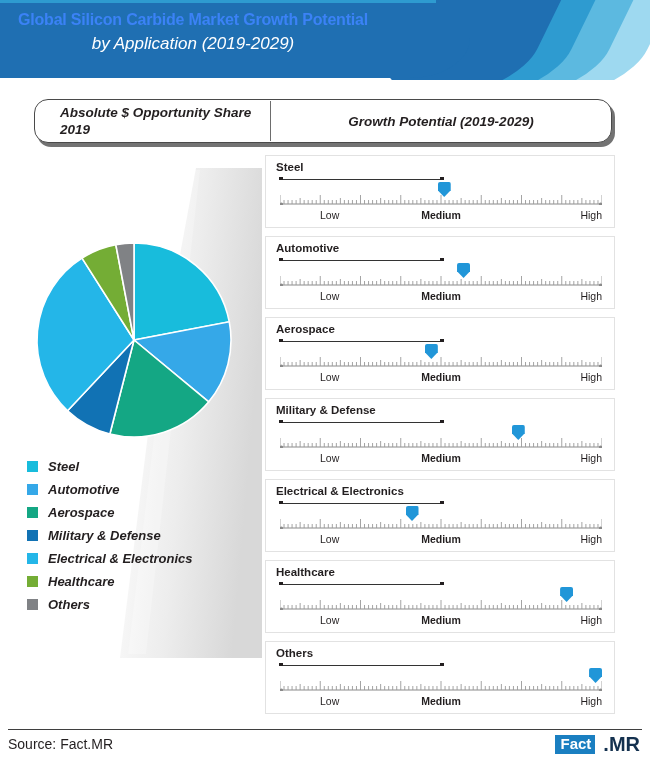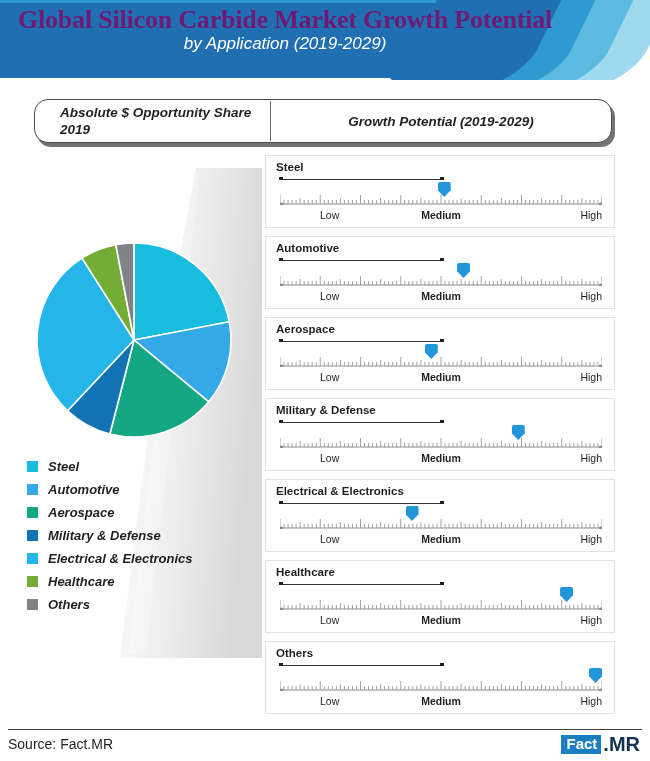--- a/index.html
+++ b/index.html
@@ -56,27 +56,26 @@
     width: 436px; height: 3px;
     background: #2e9bd0;
     z-index: 6;
   }
   #header-text {
     position: absolute;
     left: 18px; top: 8px;
     z-index: 5;
   }
   #title-main {
-    color: #701a75;
-    font-size: 26px;
+    color: #3b82f6;
+    font-size: 16px;
     font-weight: bold;
     letter-spacing: -0.2px;
     line-height: 24px;
     white-space: nowrap;
-    font-family: Liberation Serif, serif;
   }
   #title-sub {
     color: #ffffff;
     font-size: 17px;
     font-style: italic;
     line-height: 23px;
     white-space: nowrap;
     text-align: center;
   }
 
@@ -246,21 +245,21 @@
     background: #1a7fc1;
     color: #ffffff;
     font-size: 15px;
     font-weight: bold;
     padding: 1px 4px 3px 5px;
   }
   #logo-mr {
     color: #14314f;
     font-size: 20px;
     font-weight: bold;
-    padding-left: 2px;
+    padding-left: 8px;
   }
 </style>
 </head>
 <body>
 
 <div id="header">
   <div class="wave" id="wave3"></div>
   <div class="wave" id="wave2"></div>
   <div class="wave" id="wave1"></div>
   <div id="header-band-skew"></div>

